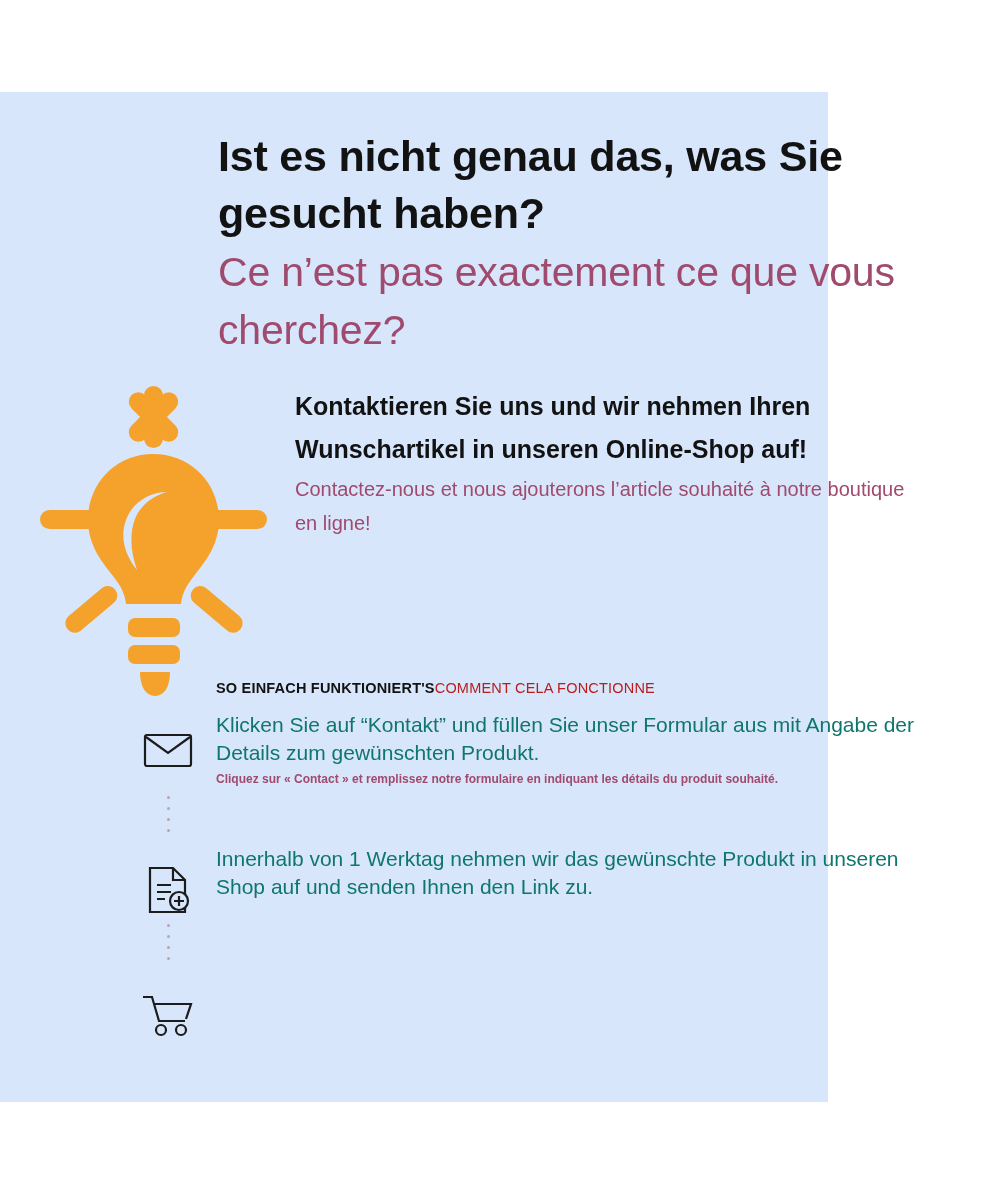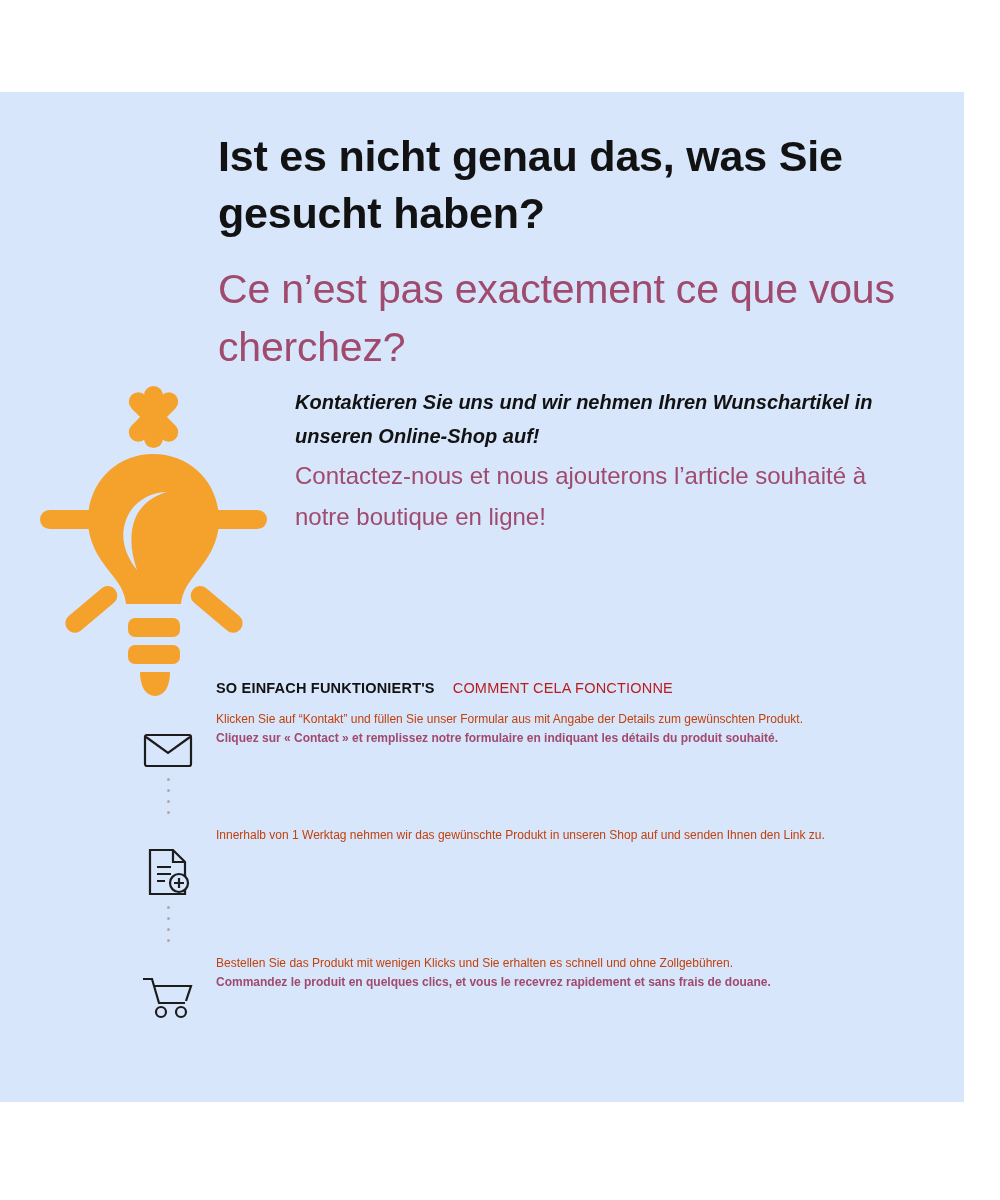--- a/index.html
+++ b/index.html
@@ -10,21 +10,21 @@
     width: 1000px;
     height: 1200px;
     background: #ffffff;
     font-family: "Liberation Sans", sans-serif;
     overflow: hidden;
   }
   .banner {
     position: absolute;
     left: 0;
     top: 92px;
-    width: 964px;
+    width: 828px;
     height: 1010px;
     background: #d7e6fb;
   }
   .headline-block {
     position: absolute;
     left: 218px;
     top: 36px;
     width: 700px;
   }
   .headline-de {
@@ -33,56 +33,54 @@
     line-height: 1.32;
     color: #121212;
     letter-spacing: -0.2px;
   }
   .headline-fr {
     font-size: 41px;
     font-weight: normal;
     line-height: 1.42;
     color: #a04a6e;
     letter-spacing: -0.2px;
-    margin-top: 18px;
+    margin-top: 1px;
   }
   .bulb {
     position: absolute;
     left: 36px;
     top: 290px;
     width: 235px;
     height: 350px;
   }
   .sub-block {
     position: absolute;
     left: 295px;
     top: 293px;
     width: 620px;
   }
   .sub-de {
-    font-size: 20px;
+    font-size: 25px;
     font-weight: bold;
     line-height: 1.7;
     color: #121212;
-    font-style: italic;
   }
   .sub-fr {
-    font-size: 24px;
+    font-size: 20px;
     font-weight: normal;
     line-height: 1.72;
     color: #a04a6e;
     margin-top: 2px;
   }
   .howto-labels {
     position: absolute;
     left: 216px;
     top: 588px;
     display: flex;
     align-items: baseline;
-    gap: 18px;
   }
   .howto-de {
     font-size: 14.5px;
     font-weight: bold;
     color: #121212;
     letter-spacing: 0.2px;
   }
   .howto-fr {
     font-size: 14.5px;
     font-weight: normal;
@@ -105,22 +103,22 @@
     flex: 0 0 96px;
     display: flex;
     justify-content: center;
     padding-top: 24px;
   }
   .step-text {
     flex: 1;
     padding-top: 4px;
   }
   .step-de {
-    font-size: 12px;
-    color: #c2410c;
+    font-size: 21px;
+    color: #0f766e;
     line-height: 1.35;
   }
   .step-fr {
     font-size: 12px;
     font-weight: bold;
     color: #a04a6e;
     line-height: 1.35;
     margin-top: 3px;
   }
   .dots {
@@ -233,20 +231,16 @@
 
     <div class="step">
       <div class="step-icon">
         <svg width="54" height="44" viewBox="0 0 54 44" fill="none" stroke="#1c1c1c" stroke-width="2.2">
           <path d="M2 4 H11 L18 28 H44"></path>
           <path d="M13 11 H50 L45 26"></path>
           <circle cx="20" cy="37" r="5"></circle>
           <circle cx="40" cy="37" r="5"></circle>
         </svg>
       </div>
-      <div class="step-text">
-        <div class="step-de">Bestellen Sie das Produkt mit wenigen Klicks und Sie erhalten es schnell und ohne Zollgebühren.</div>
-        <div class="step-fr">Commandez le produit en quelques clics, et vous le recevrez rapidement et sans frais de douane.</div>
-      </div>
     </div>
 
   </div>
 </div>
 
 </body></html>

